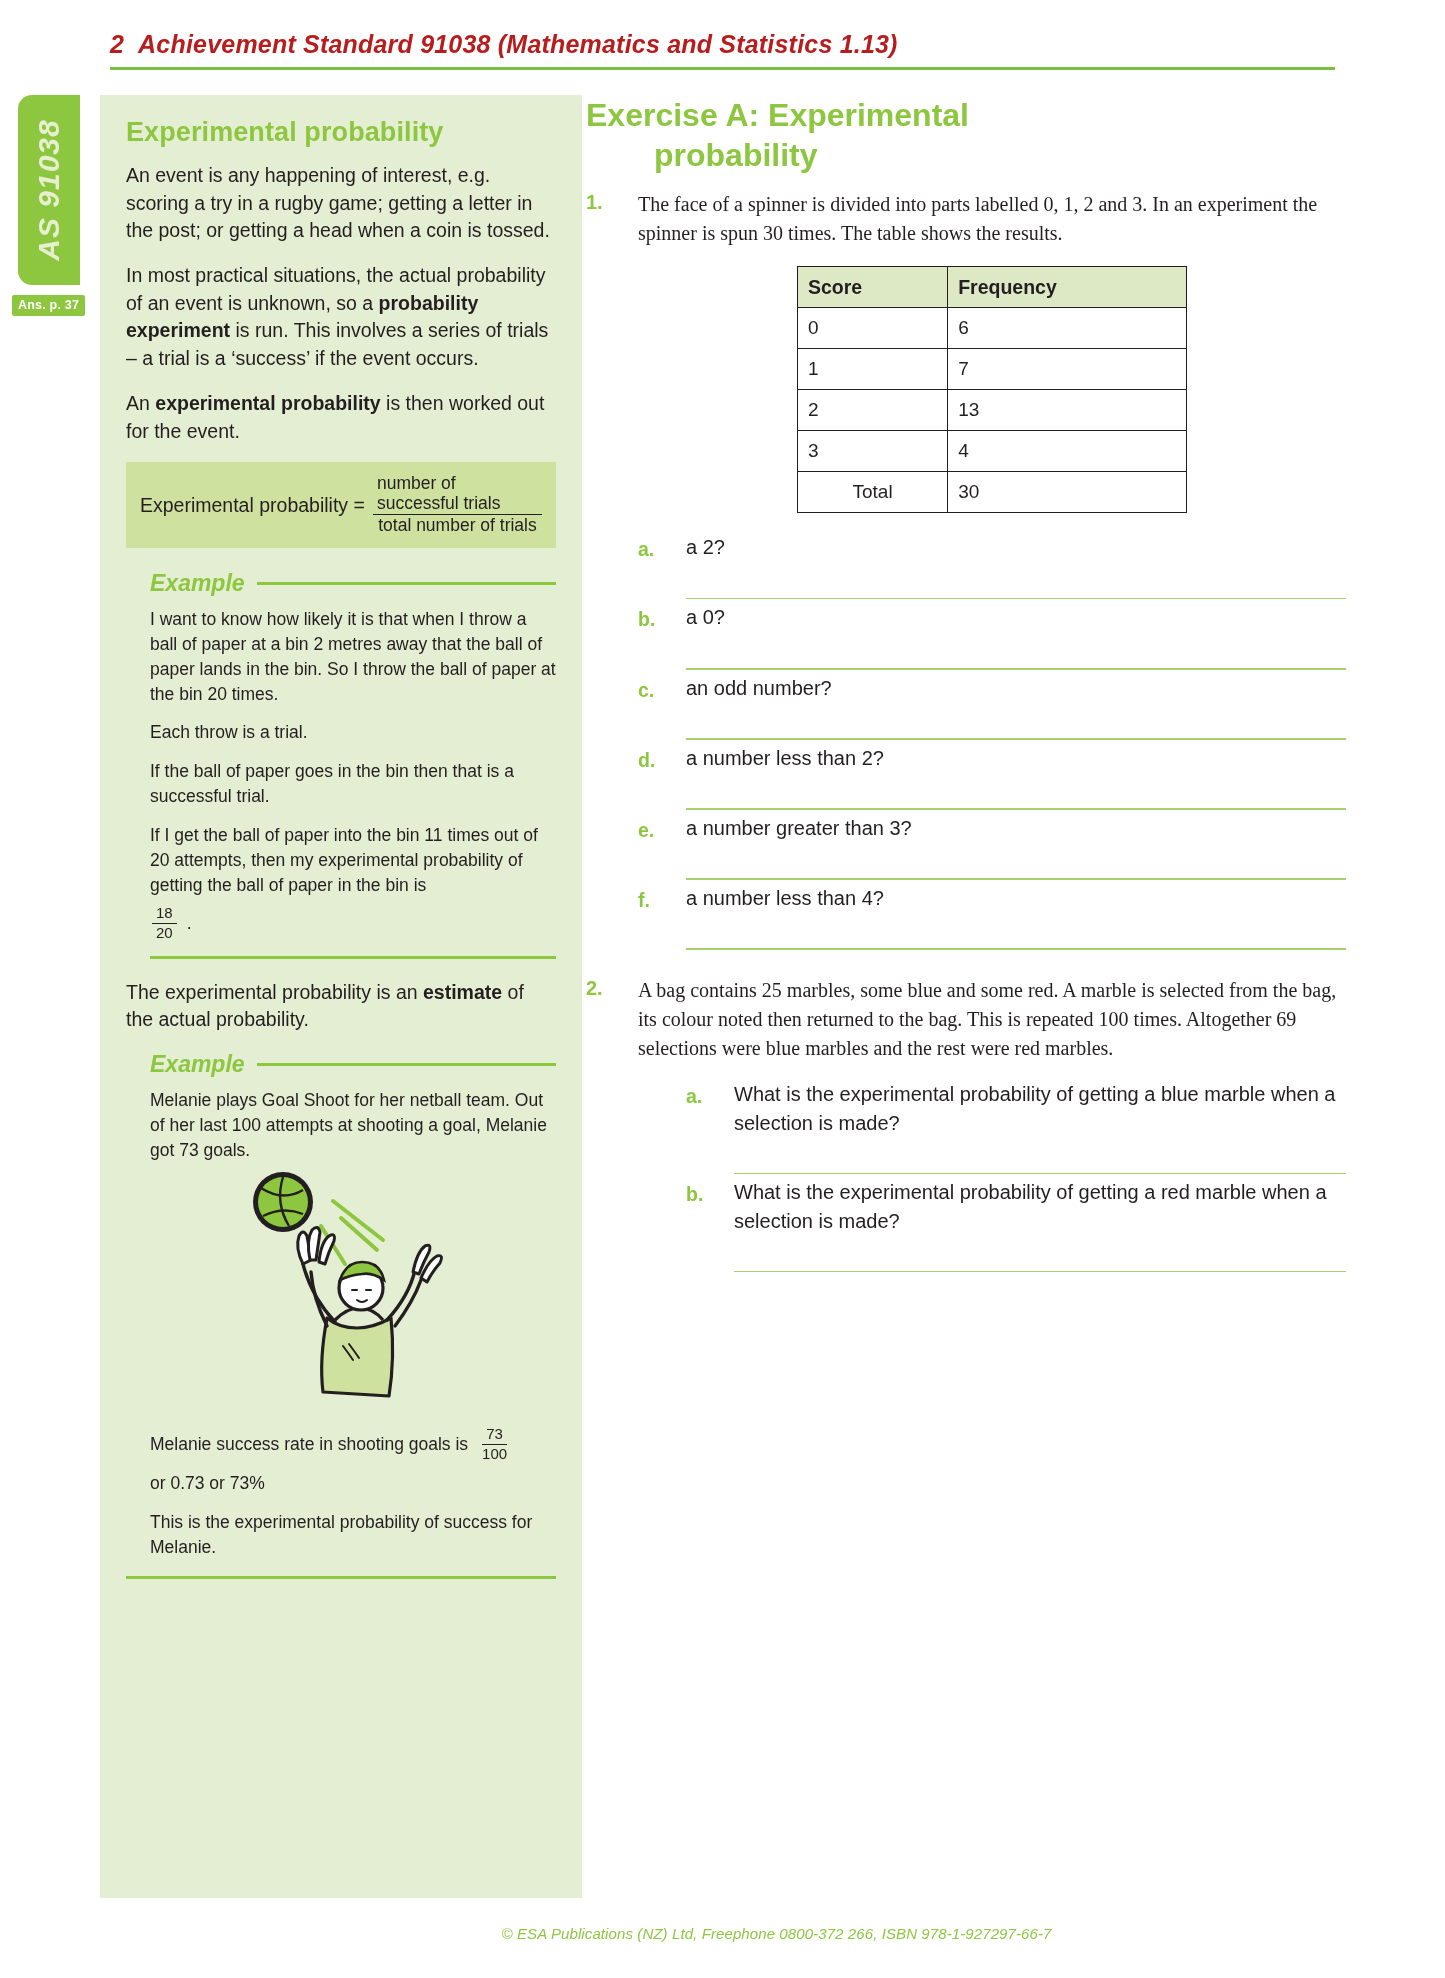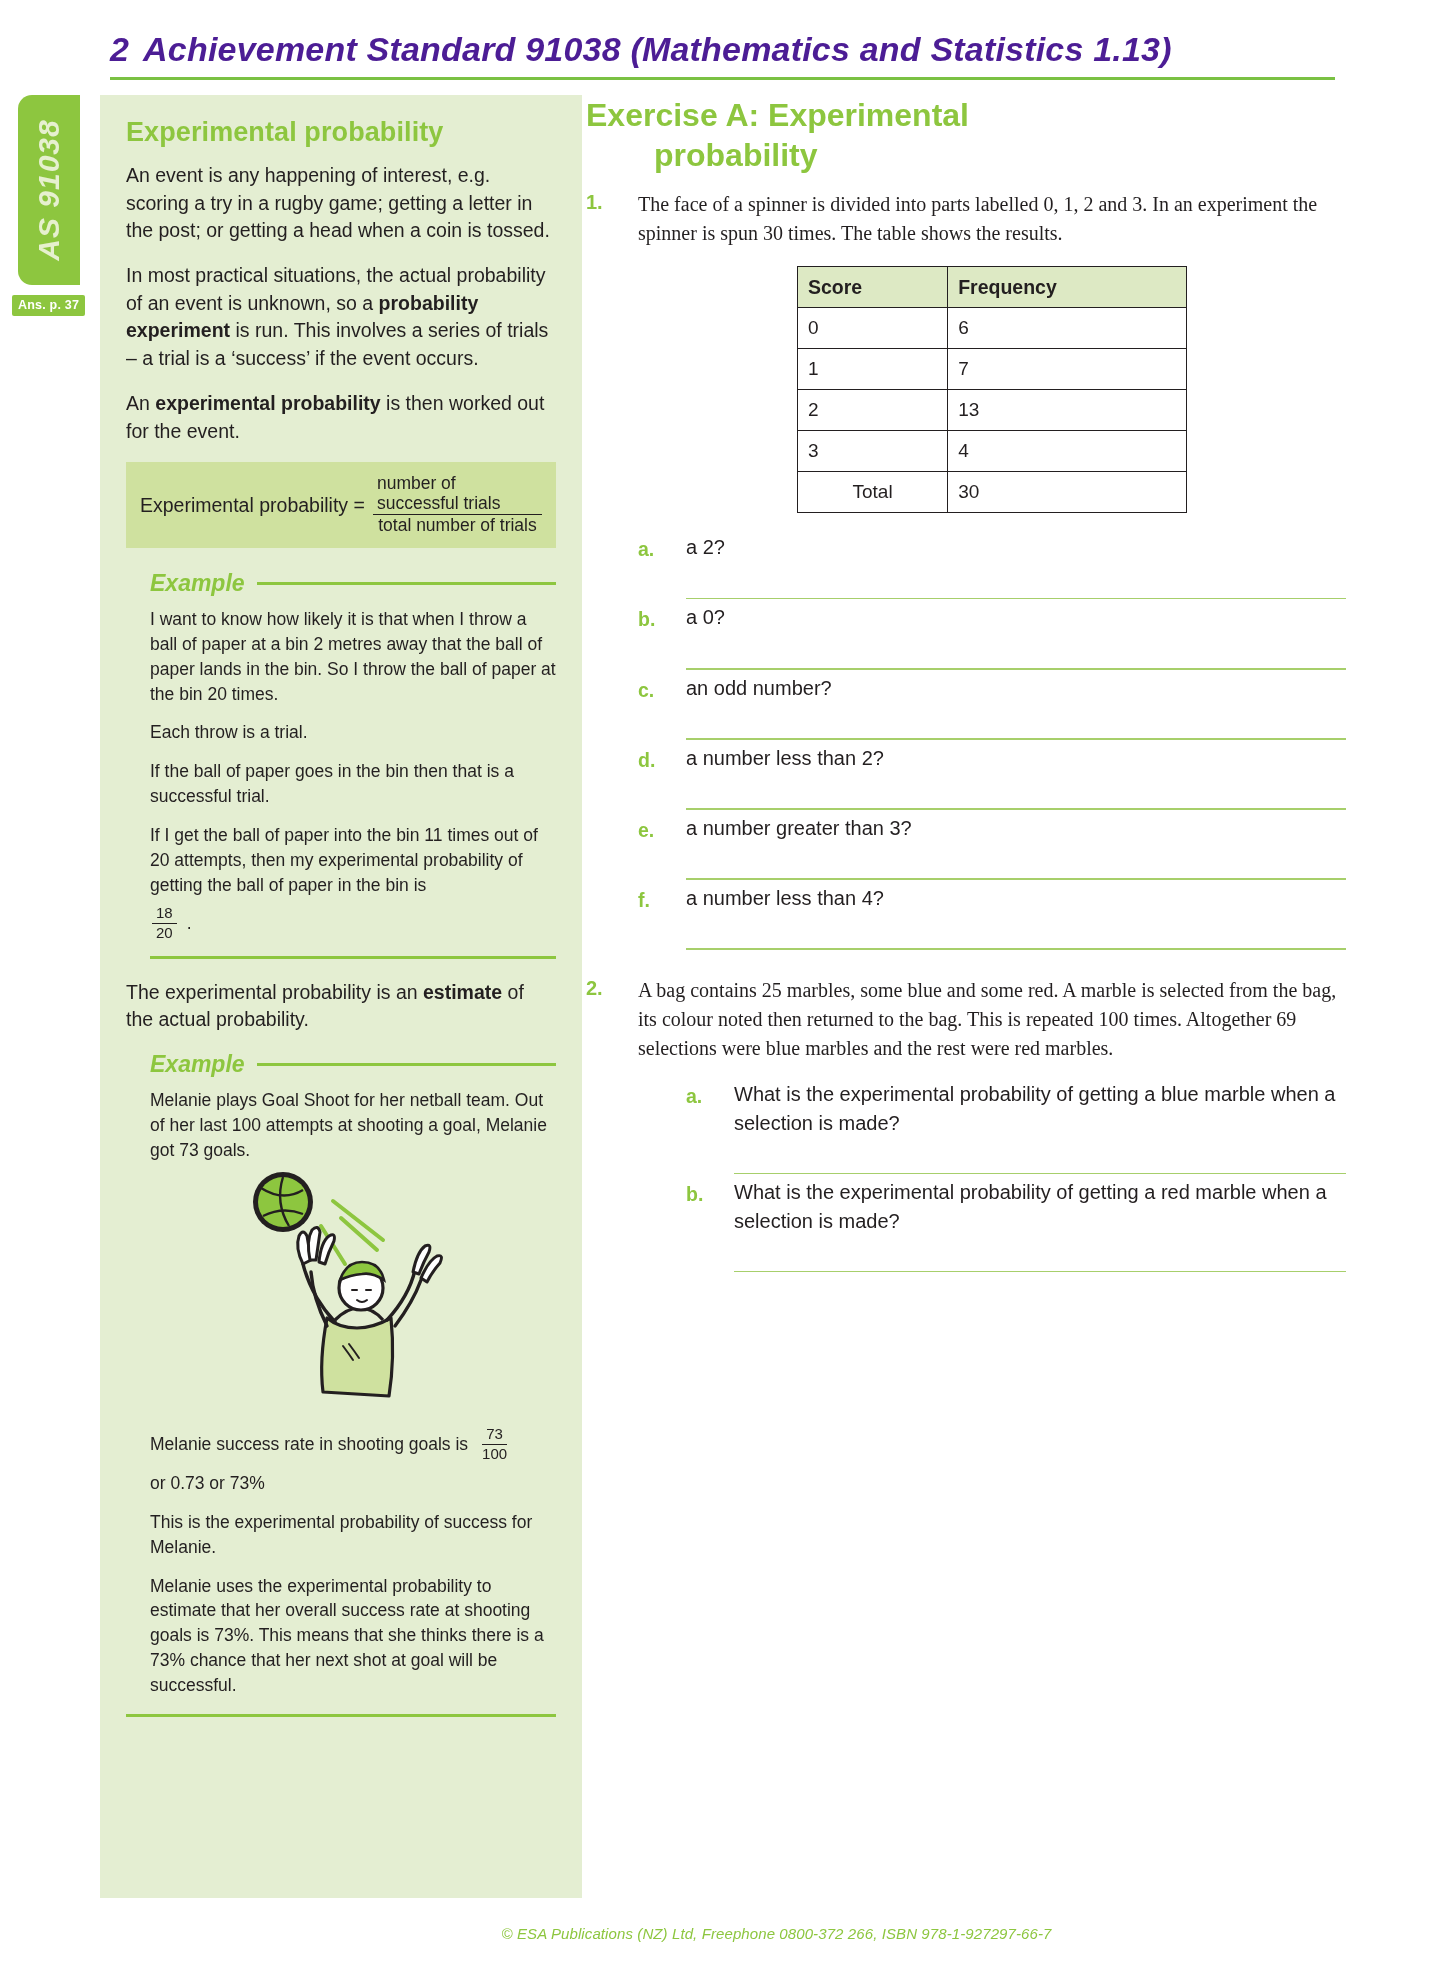--- a/index.html
+++ b/index.html
@@ -20,22 +20,22 @@
   
   .page-header {
     position: absolute;
     left: 110px;
     top: 30px;
     width: 1225px;
   }
   .header-line {
     font-style: italic;
     font-weight: bold;
-    font-size: 34px;
-    color: #4c1d95;
+    font-size: 25px;
+    color: #b91c1c;
     letter-spacing: .2px;
     white-space: nowrap;
   }
   .header-line .pg { margin-right: 14px; }
   .header-rule {
     margin-top: 8px;
     height: 3px;
     background: #7ac143;
     width: 100%;
   }
@@ -384,21 +384,20 @@
 
     <p class="inline-frac-line">
         <span>Melanie success rate in shooting goals is </span>
         <span class="frac small">
           <span class="num">73</span>
           <span class="den">100</span>
         </span>
         <span> or 0.73 or 73%</span>
       </p>
     <p>This is the experimental probability of success for Melanie.</p>
-    <p>Melanie uses the experimental probability to estimate that her overall success rate at shooting goals is 73%. This means that she thinks there is a 73% chance that her next shot at goal will be successful.</p>
   </div>
 
   <div class="left-bottom-rule"></div>
 </div>
 
 <div class="right-col">
 
   <div class="ex-title">
     <span>Exercise A: Experimental</span>
     <span class="l2">probability</span>

